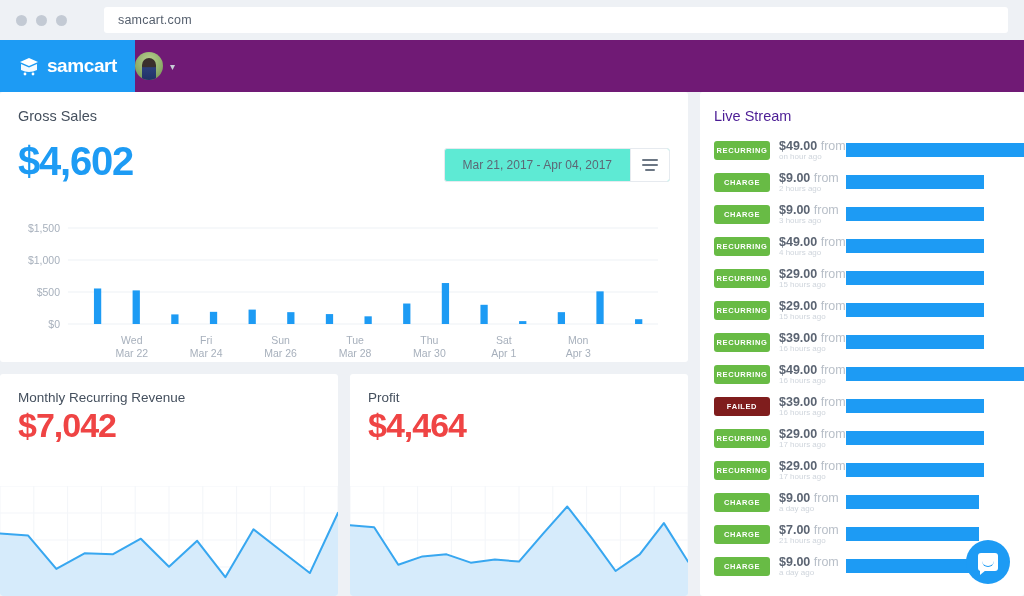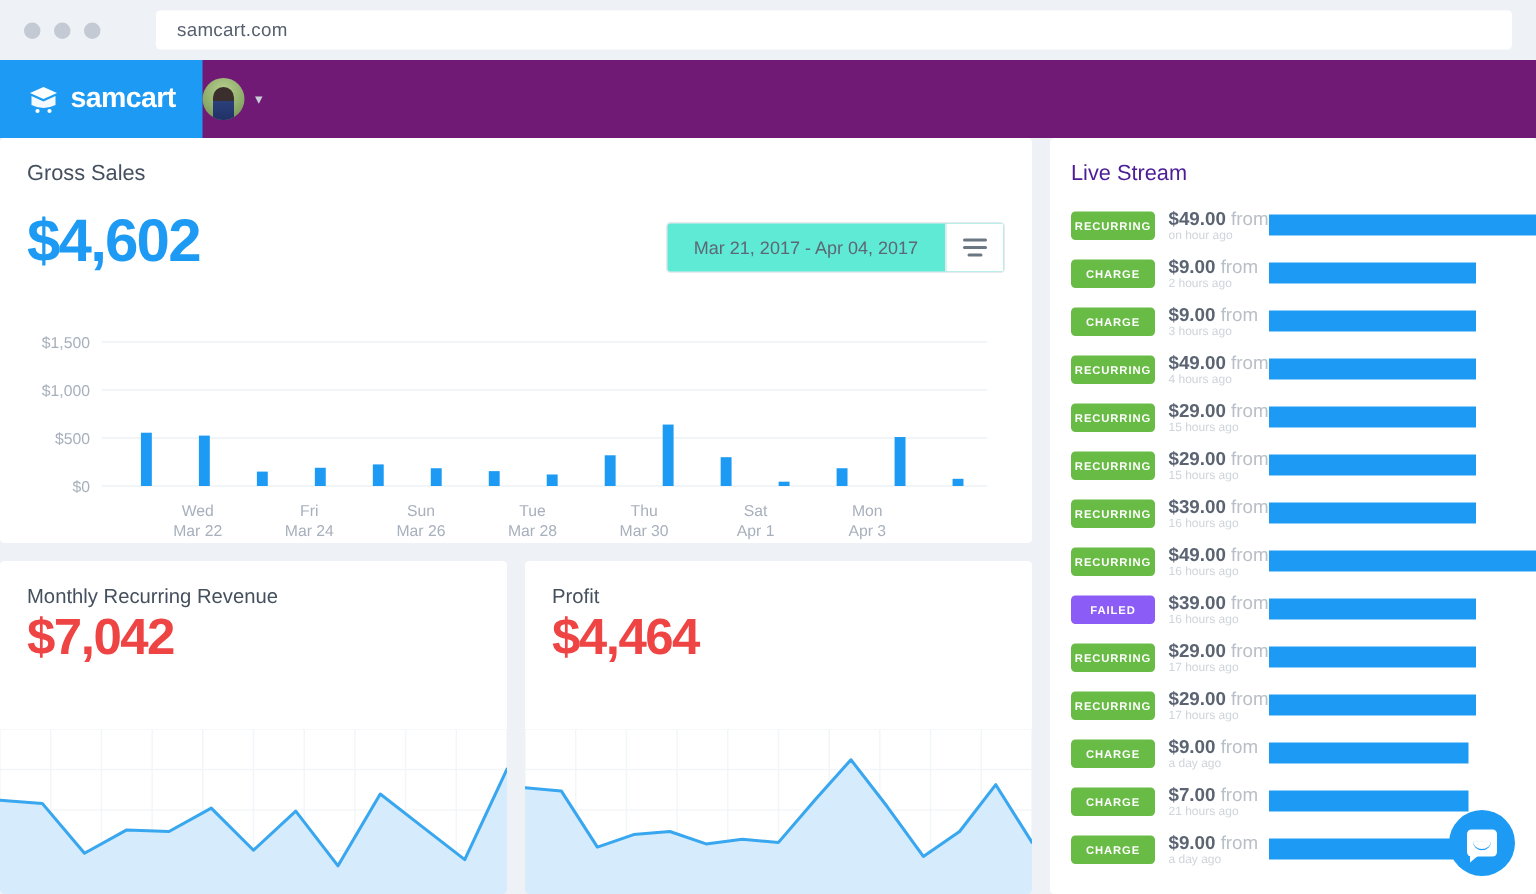--- a/index.html
+++ b/index.html
@@ -109,21 +109,21 @@
   }
   .live-title { font-size: 14.5px; color: #4c1d95; padding: 0 0 10px 14px; }
   .live-list { display: flex; flex-direction: column; }
   .live-row { display: flex; align-items: center; height: 32px; padding-left: 14px; }
   .badge {
     width: 56px; text-align: center; color: #fff; font-size: 7.5px;
     font-weight: bold; letter-spacing: .6px; padding: 5px 0; border-radius: 3px;
     flex: 0 0 auto;
   }
   .badge.recurring, .badge.charge { background: #68bb45; }
-  .badge.failed { background: #8b5cf6; }
+  .badge.failed { background: #7f1d1d; }
   .row-text { margin-left: 9px; width: 73px; flex: 0 0 auto; }
   .row-amt { font-size: 12.5px; color: #5b6472; font-weight: bold; white-space: nowrap; }
   .row-amt .from { color: #b8bfc8; font-weight: normal; }
   .row-time { font-size: 8px; color: #cfd5dc; margin-top: -1px; }
   .redact { height: 14px; background: #1d9bf4; margin-left: -6px; }
 
   .intercom {
     position: absolute; right: 14px; bottom: 12px; width: 44px; height: 44px;
     border-radius: 50%; background: #1d9bf4; display: flex;
     align-items: center; justify-content: center;

